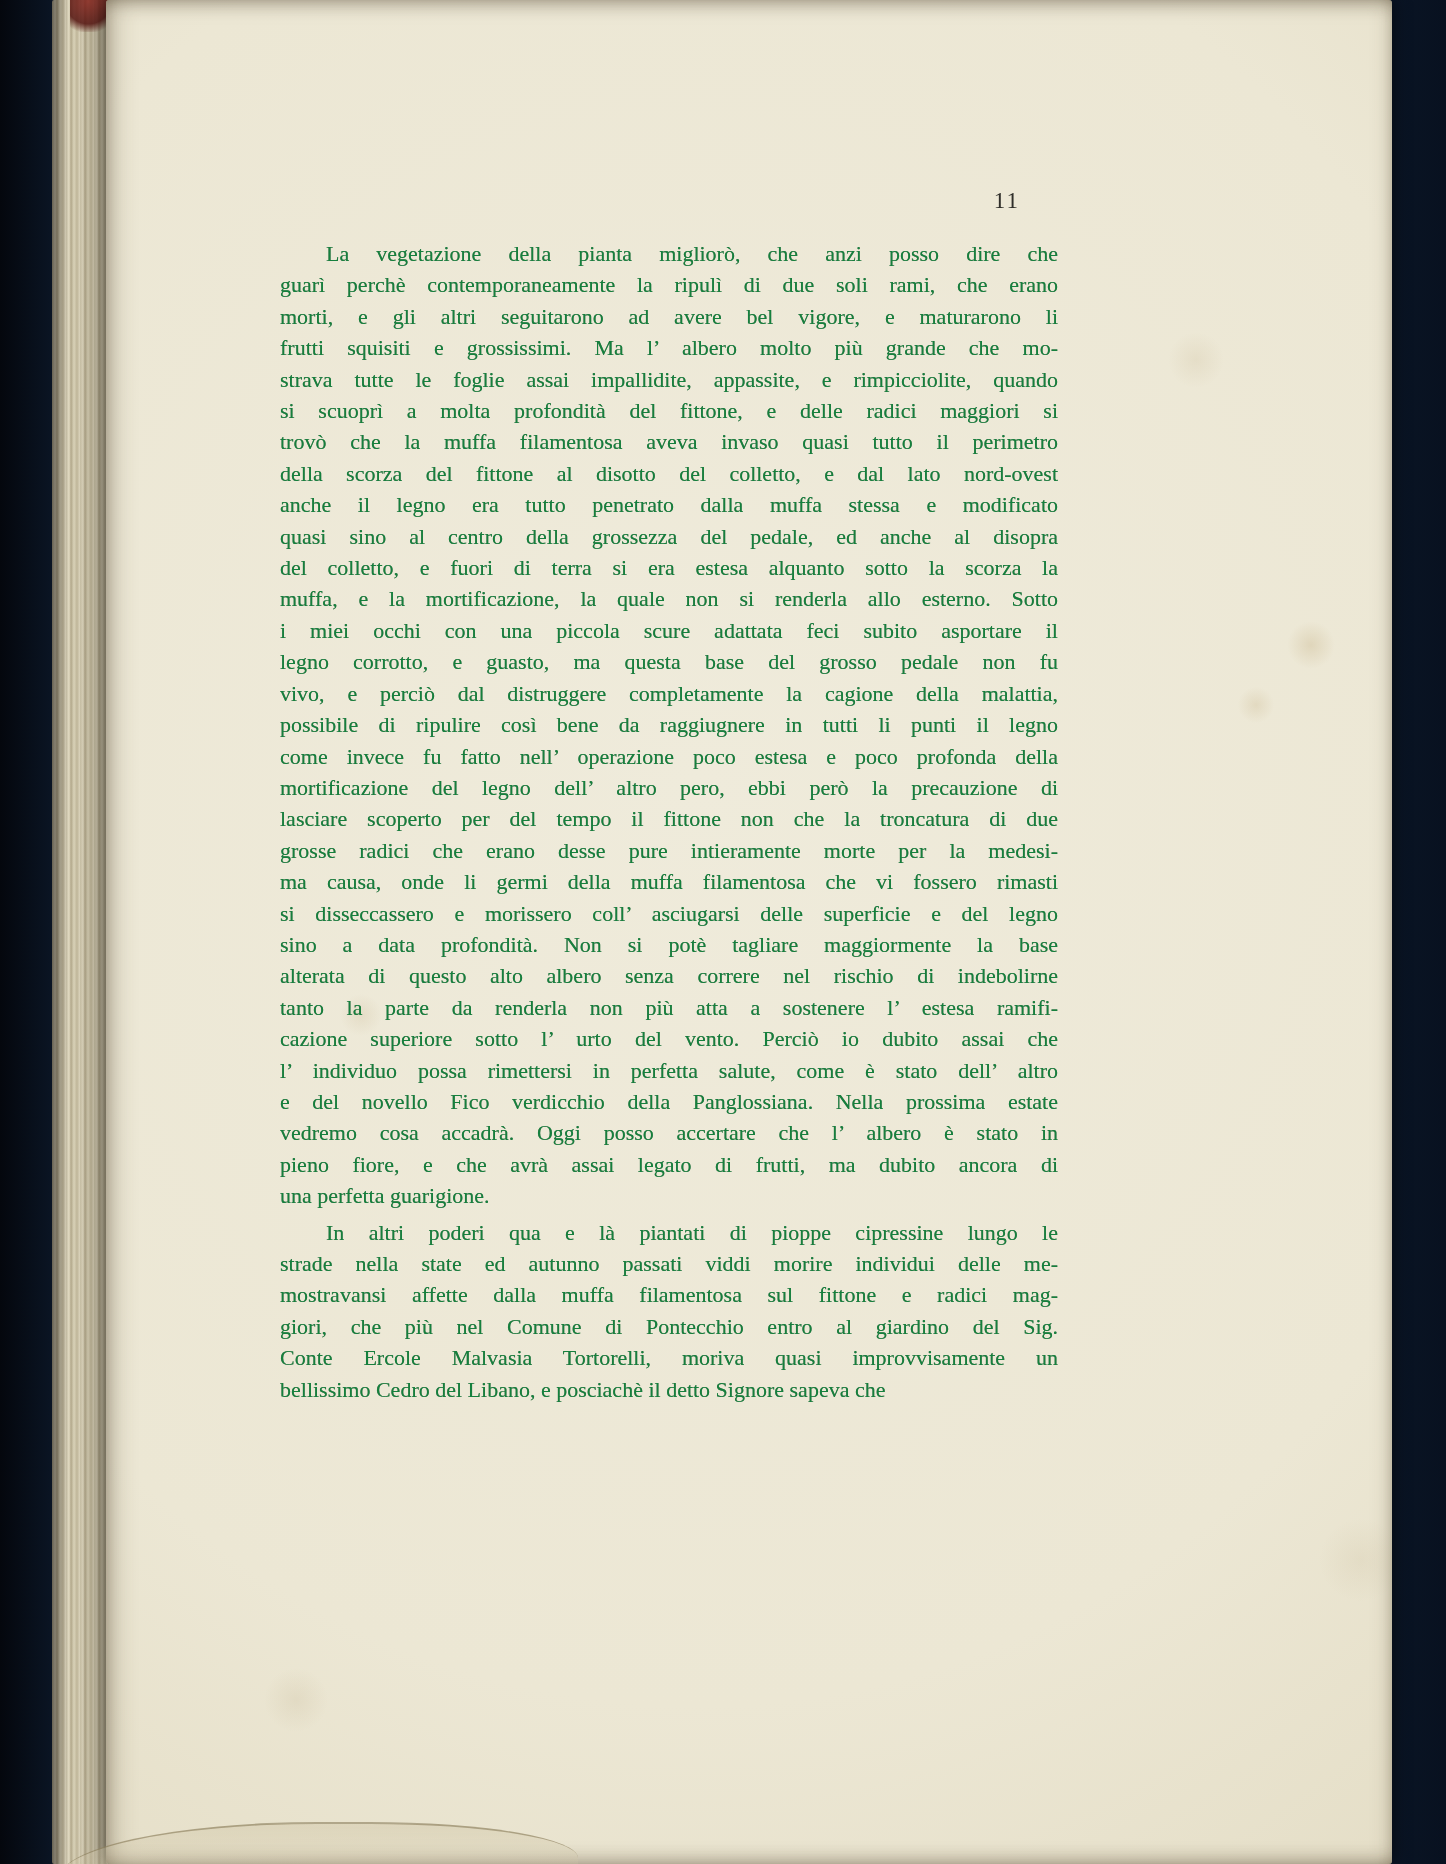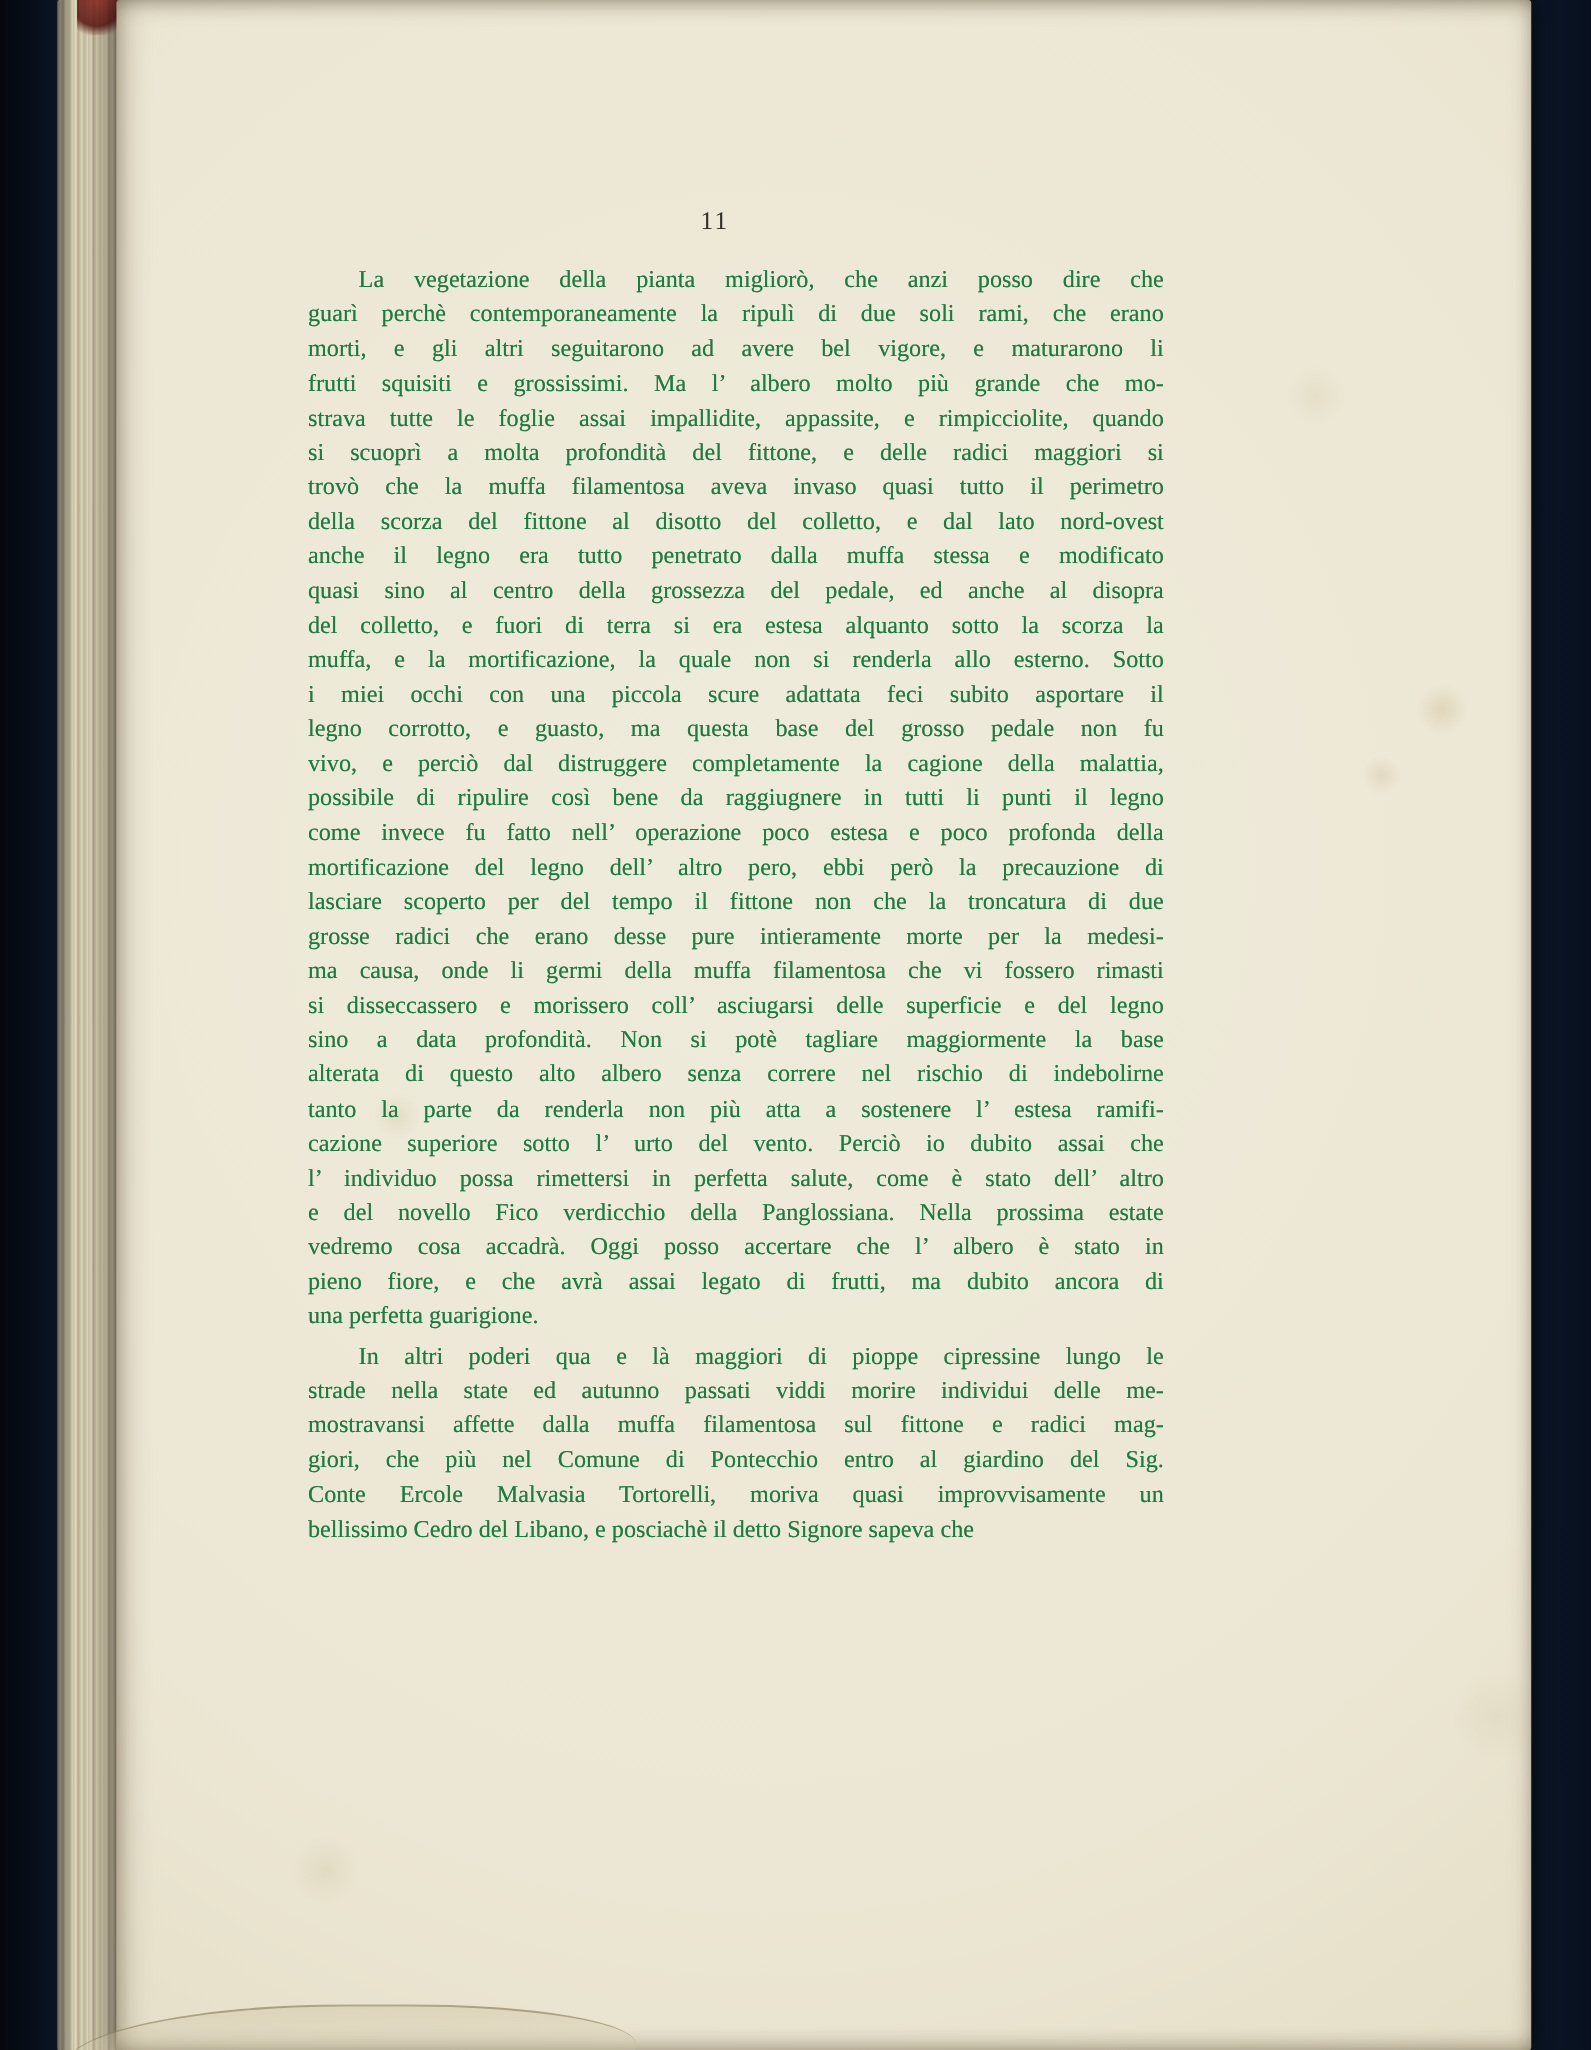--- a/index.html
+++ b/index.html
@@ -92,21 +92,21 @@
     height: 70px;
     border-top: 2px solid rgba(120,105,70,0.5);
     border-radius: 50% 40% 0 0 / 80% 50% 0 0;
     background: linear-gradient(180deg, rgba(210,200,170,0.5), rgba(210,200,170,0));
   }
   .page-number {
     position: absolute;
     left: 280px;
     top: 188px;
     width: 778px;
-    text-align: center;
+    text-align: right;
     padding-right: 38px;
     box-sizing: border-box;
     font-size: 23px;
     letter-spacing: 2px;
     color: #302f2a;
   }
   .text-block {
     position: absolute;
     left: 280px;
     top: 238px;
@@ -170,21 +170,21 @@
       <div class="text-line">alterata di questo alto albero senza correre nel rischio di indebolirne</div>
       <div class="text-line">tanto la parte da renderla non più atta a sostenere l’ estesa ramifi-</div>
       <div class="text-line">cazione superiore sotto l’ urto del vento. Perciò io dubito assai che</div>
       <div class="text-line">l’ individuo possa rimettersi in perfetta salute, come è stato dell’ altro</div>
       <div class="text-line">e del novello Fico verdicchio della Panglossiana. Nella prossima estate</div>
       <div class="text-line">vedremo cosa accadrà. Oggi posso accertare che l’ albero è stato in</div>
       <div class="text-line">pieno fiore, e che avrà assai legato di frutti, ma dubito ancora di</div>
       <div class="text-line last">una perfetta guarigione.</div>
     </div>
     <div class="paragraph">
-      <div class="text-line first">In altri poderi qua e là maggiori di pioppe cipressine lungo le</div>
+      <div class="text-line first">In altri poderi qua e là piantati di pioppe cipressine lungo le</div>
       <div class="text-line">strade nella state ed autunno passati viddi morire individui delle me-</div>
       <div class="text-line">mostravansi affette dalla muffa filamentosa sul fittone e radici mag-</div>
       <div class="text-line">giori, che più nel Comune di Pontecchio entro al giardino del Sig.</div>
       <div class="text-line">Conte Ercole Malvasia Tortorelli, moriva quasi improvvisamente un</div>
       <div class="text-line last">bellissimo Cedro del Libano, e posciachè il detto Signore sapeva che</div>
     </div>
   </div>
 
 <div class="bottom-page-curl"></div>
 

